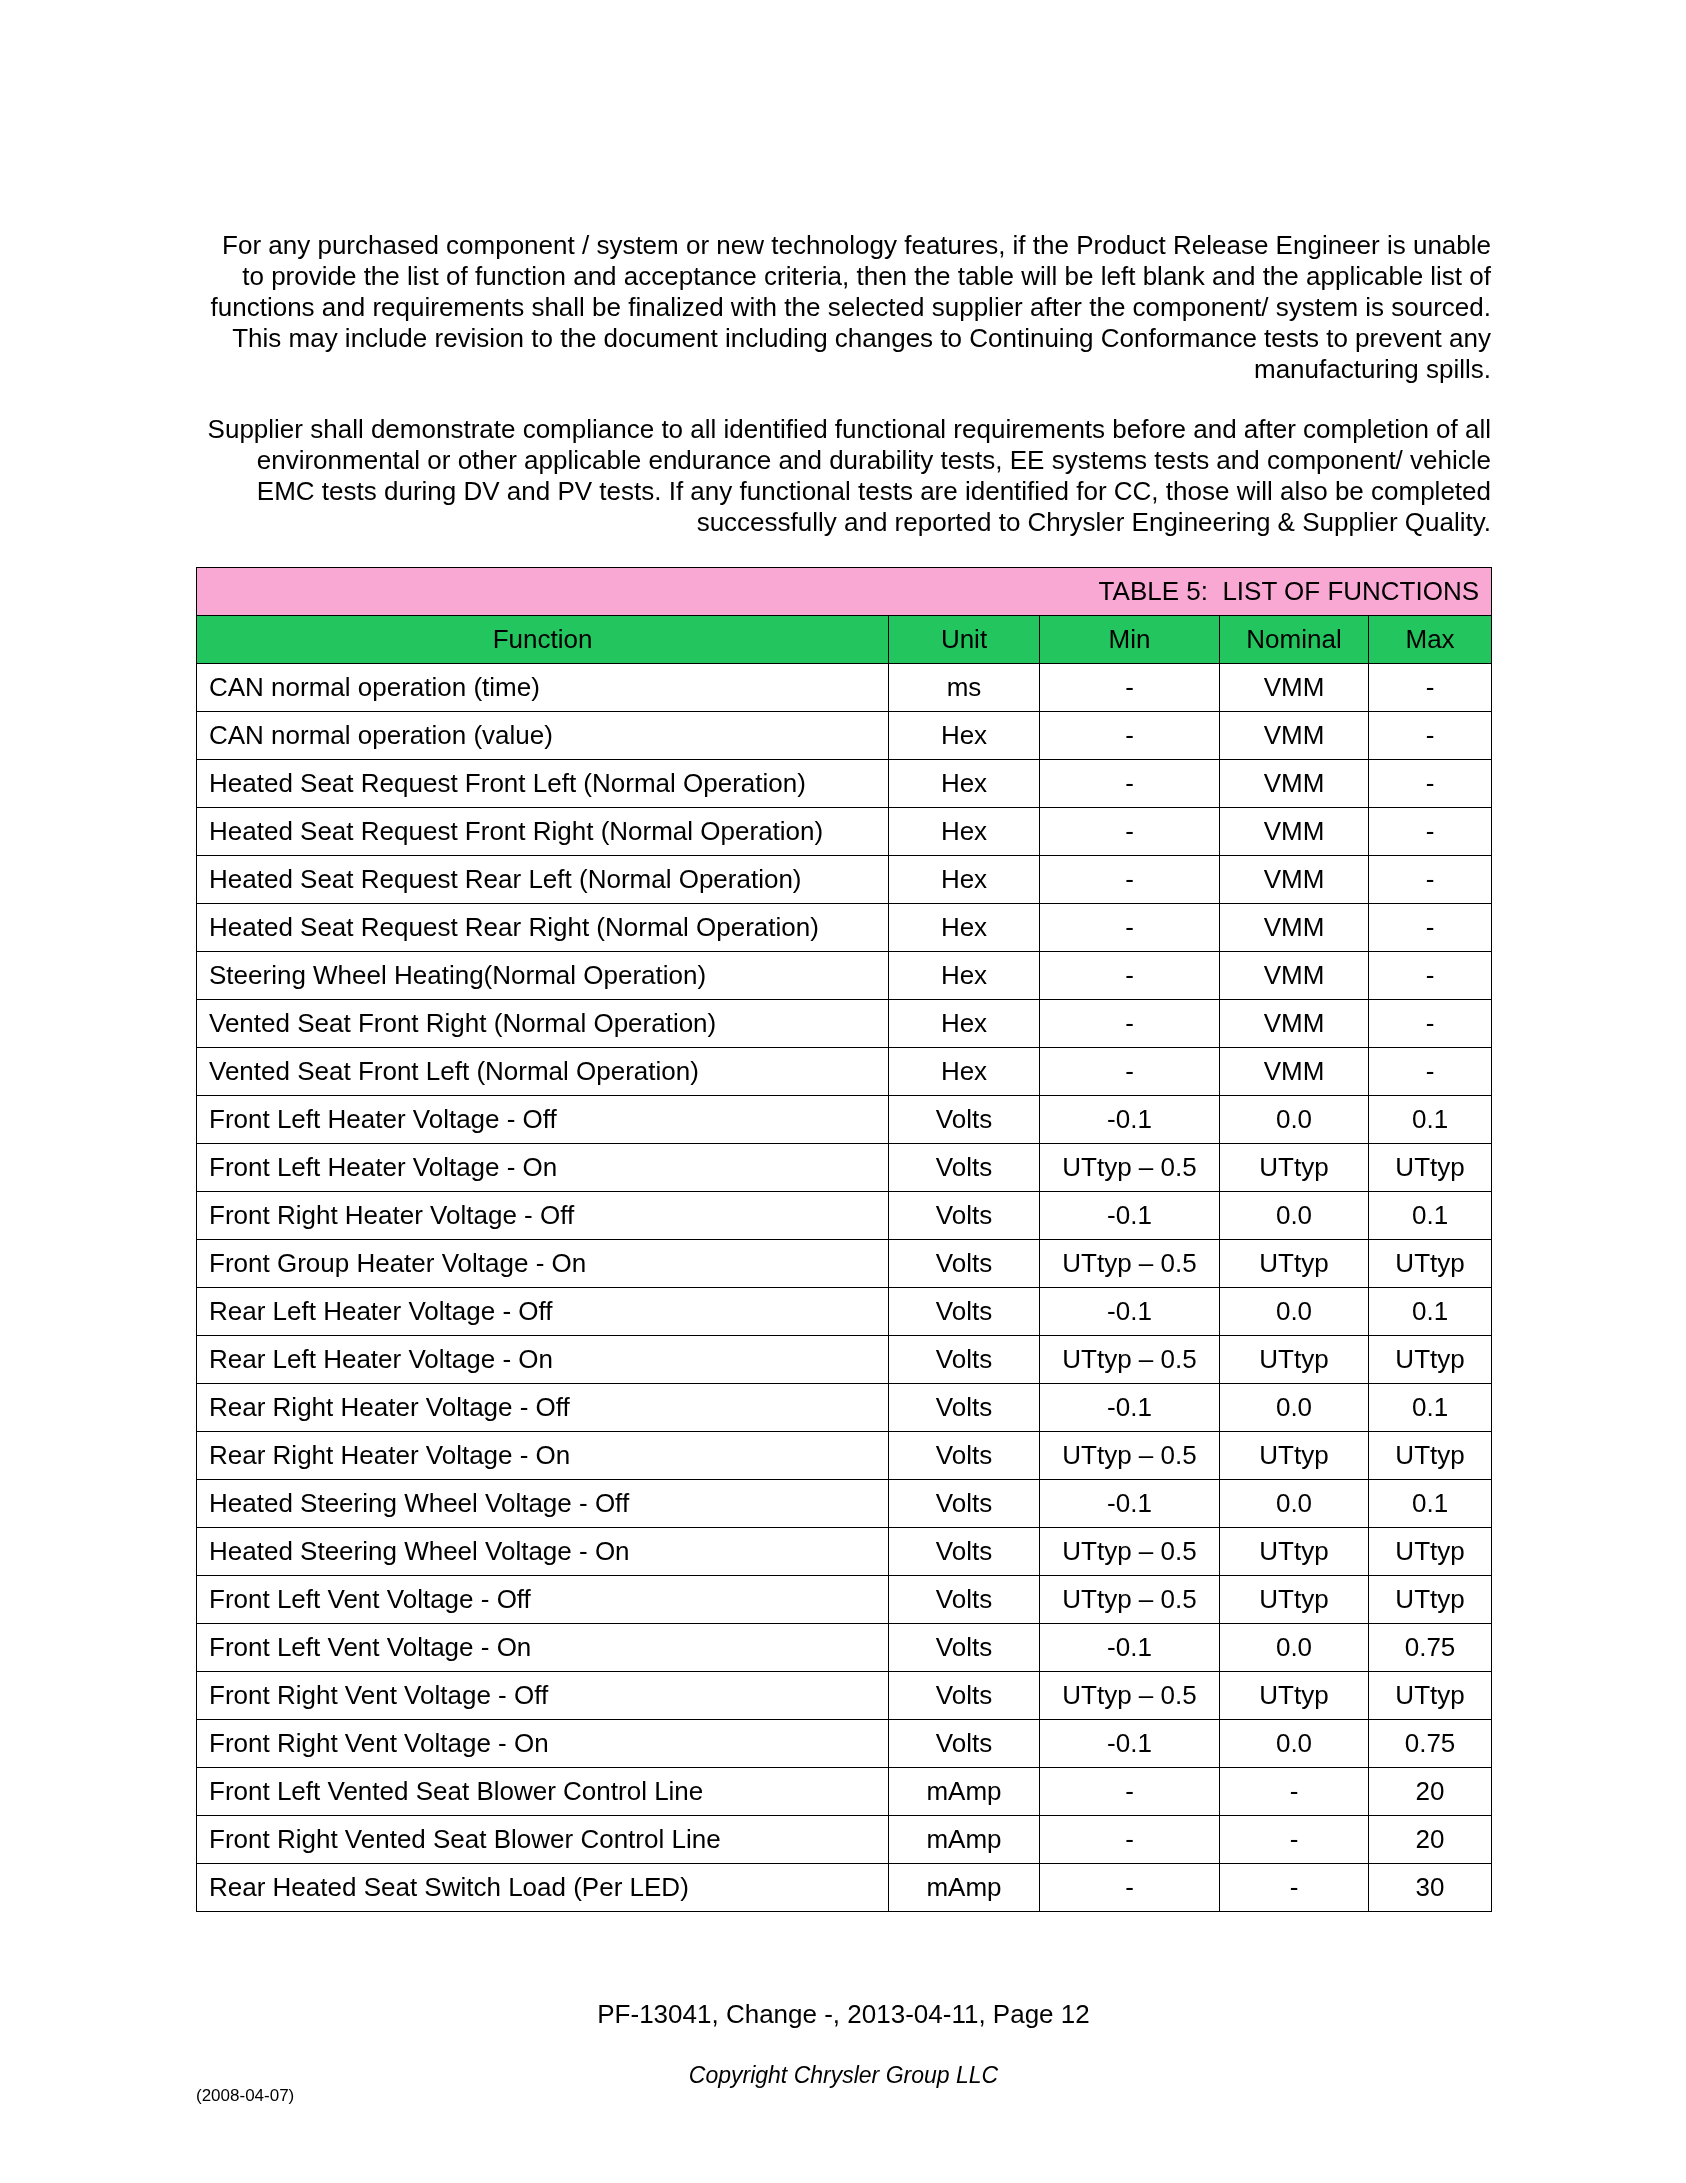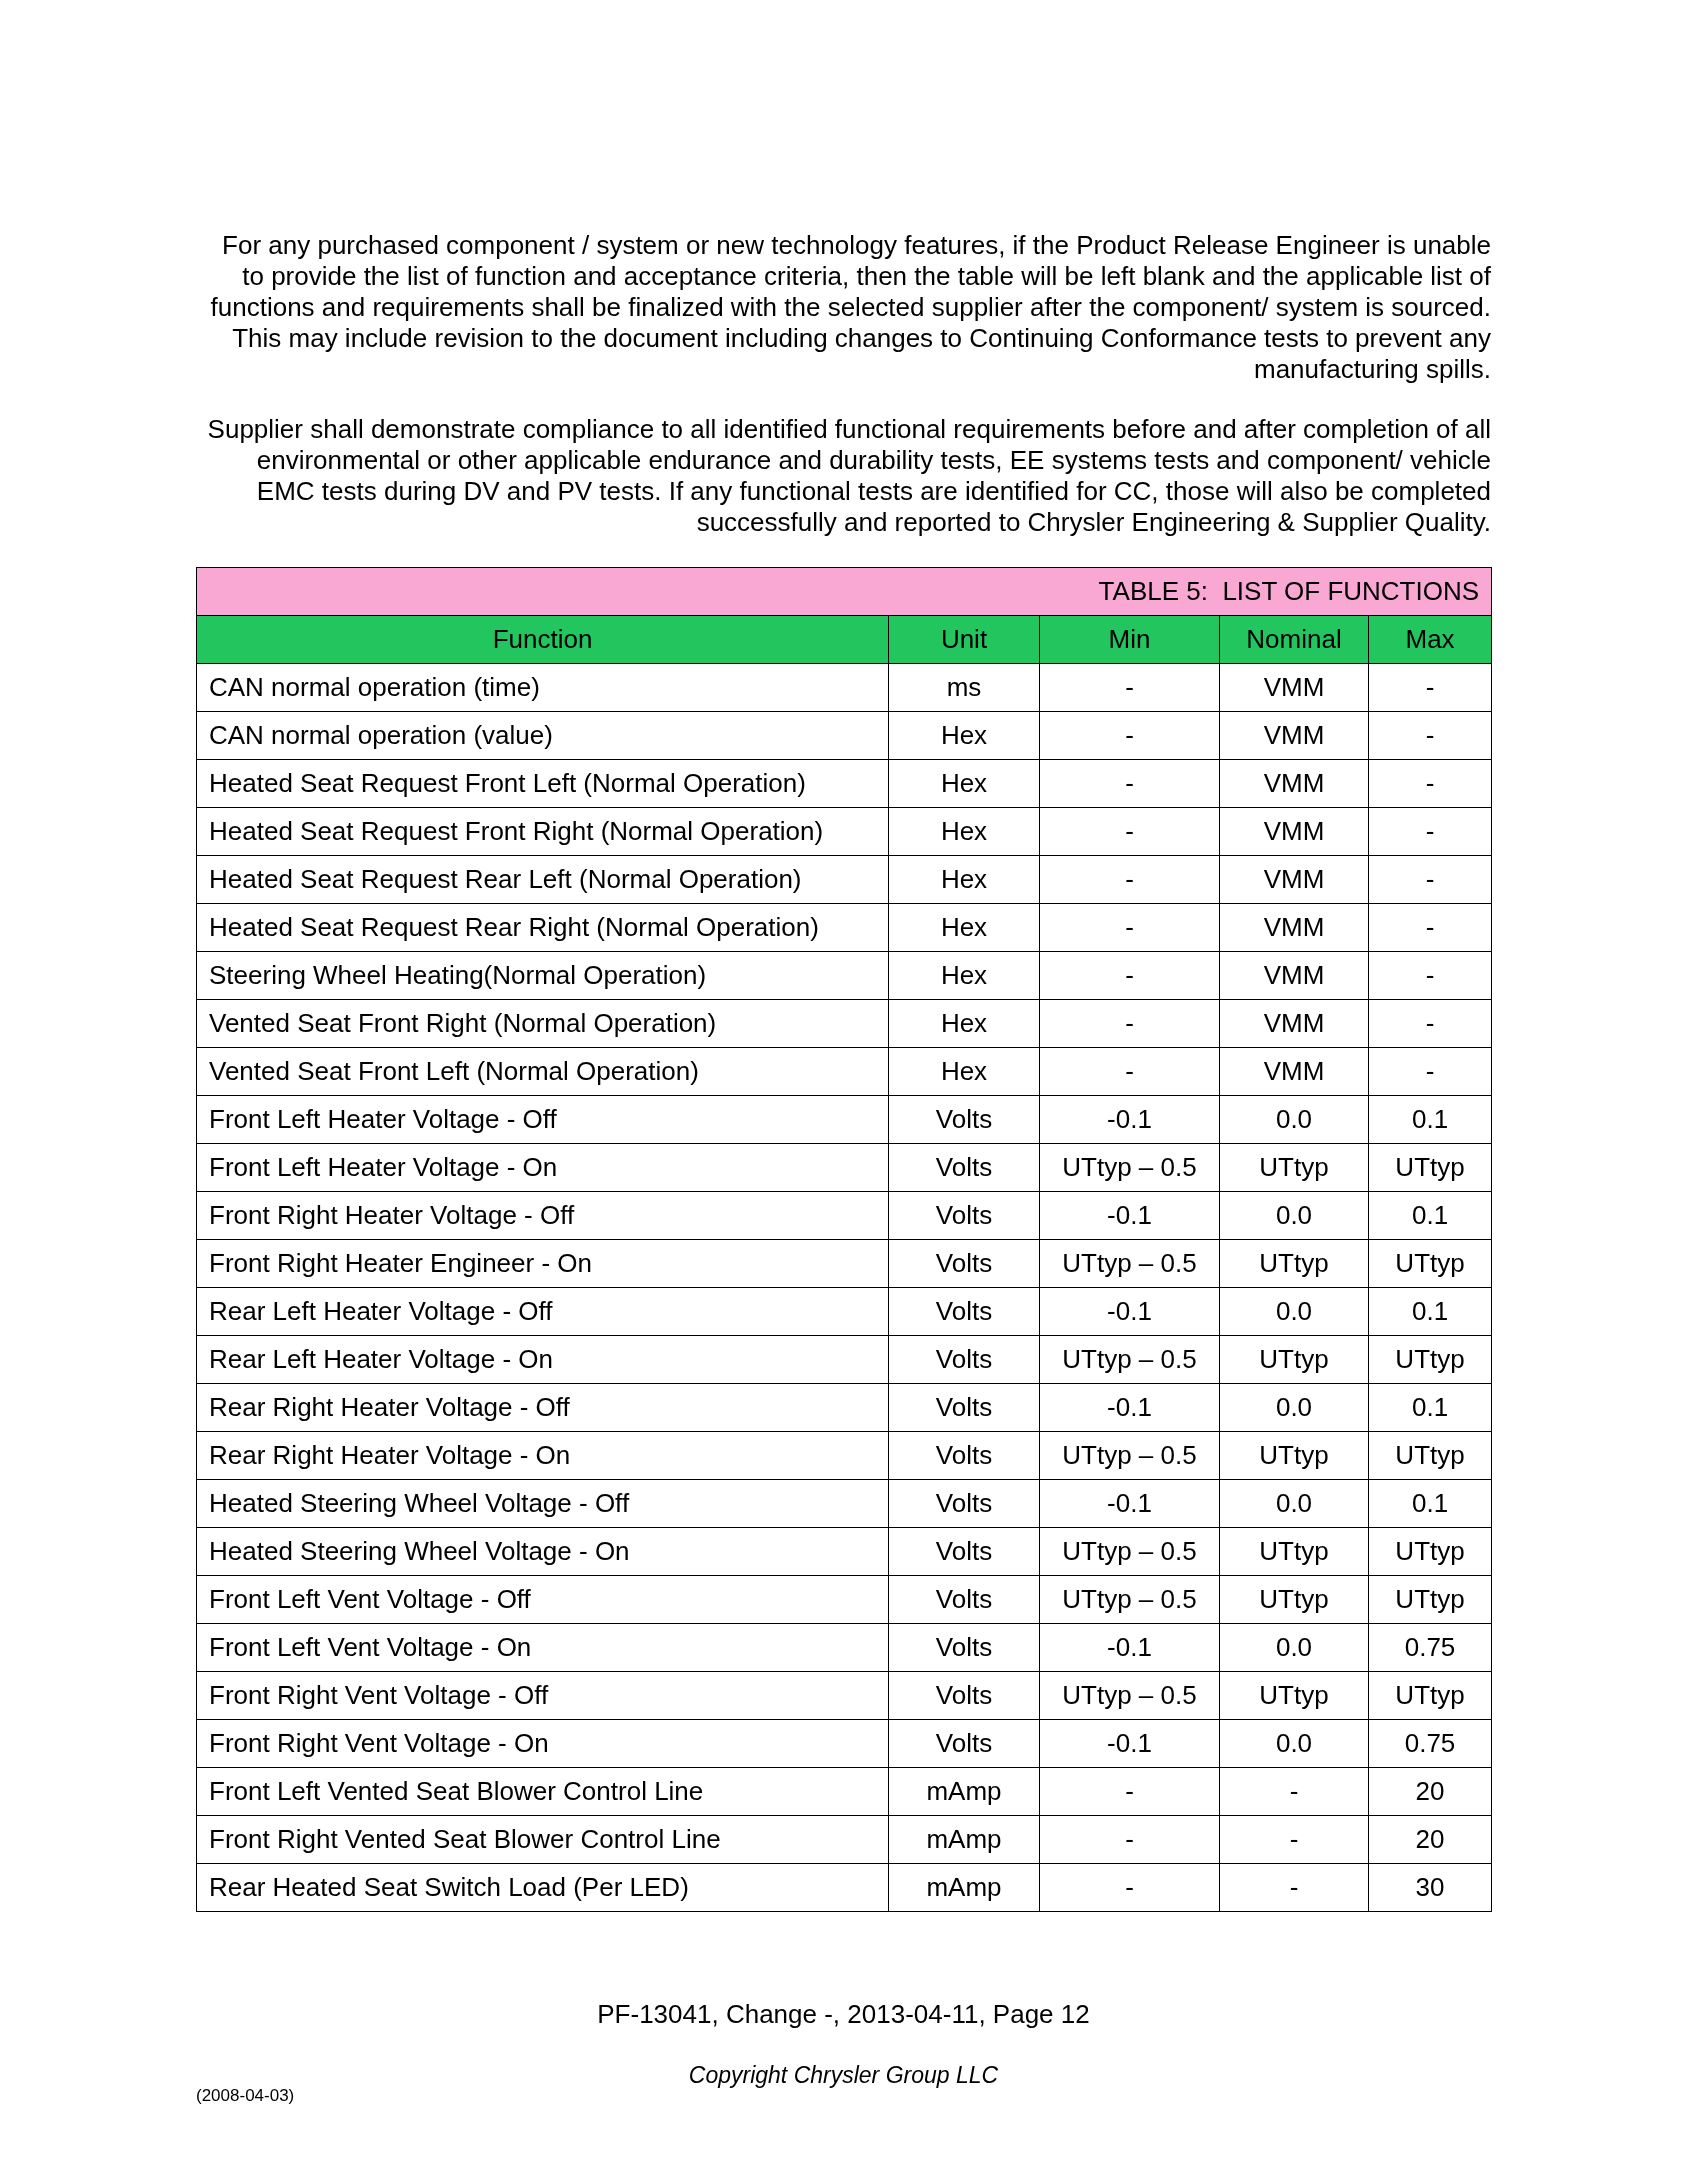--- a/index.html
+++ b/index.html
@@ -188,21 +188,21 @@
             <td class="center">UTtyp</td>
           </tr>
           <tr>
             <td class="fn">Front Right Heater Voltage - Off</td>
             <td class="center">Volts</td>
             <td class="center">-0.1</td>
             <td class="center">0.0</td>
             <td class="center">0.1</td>
           </tr>
           <tr>
-            <td class="fn">Front Right Heater Engineer - On</td>
+            <td class="fn">Front Group Heater Voltage - On</td>
             <td class="center">Volts</td>
             <td class="center">UTtyp – 0.5</td>
             <td class="center">UTtyp</td>
             <td class="center">UTtyp</td>
           </tr>
           <tr>
             <td class="fn">Rear Left Heater Voltage - Off</td>
             <td class="center">Volts</td>
             <td class="center">-0.1</td>
             <td class="center">0.0</td>
@@ -294,16 +294,16 @@
           </tr>
         </tbody>
     </table>
 
   </div>
 
   <div class="footer-ref">PF-13041, Change -, 2013-04-11, Page 12</div>
 
   <div class="footer-copy">Copyright Chrysler Group LLC</div>
 
-  <div class="footer-date">(2008-04-03)</div>
+  <div class="footer-date">(2008-04-07)</div>
 
 </div>
 
 
 </body></html>

